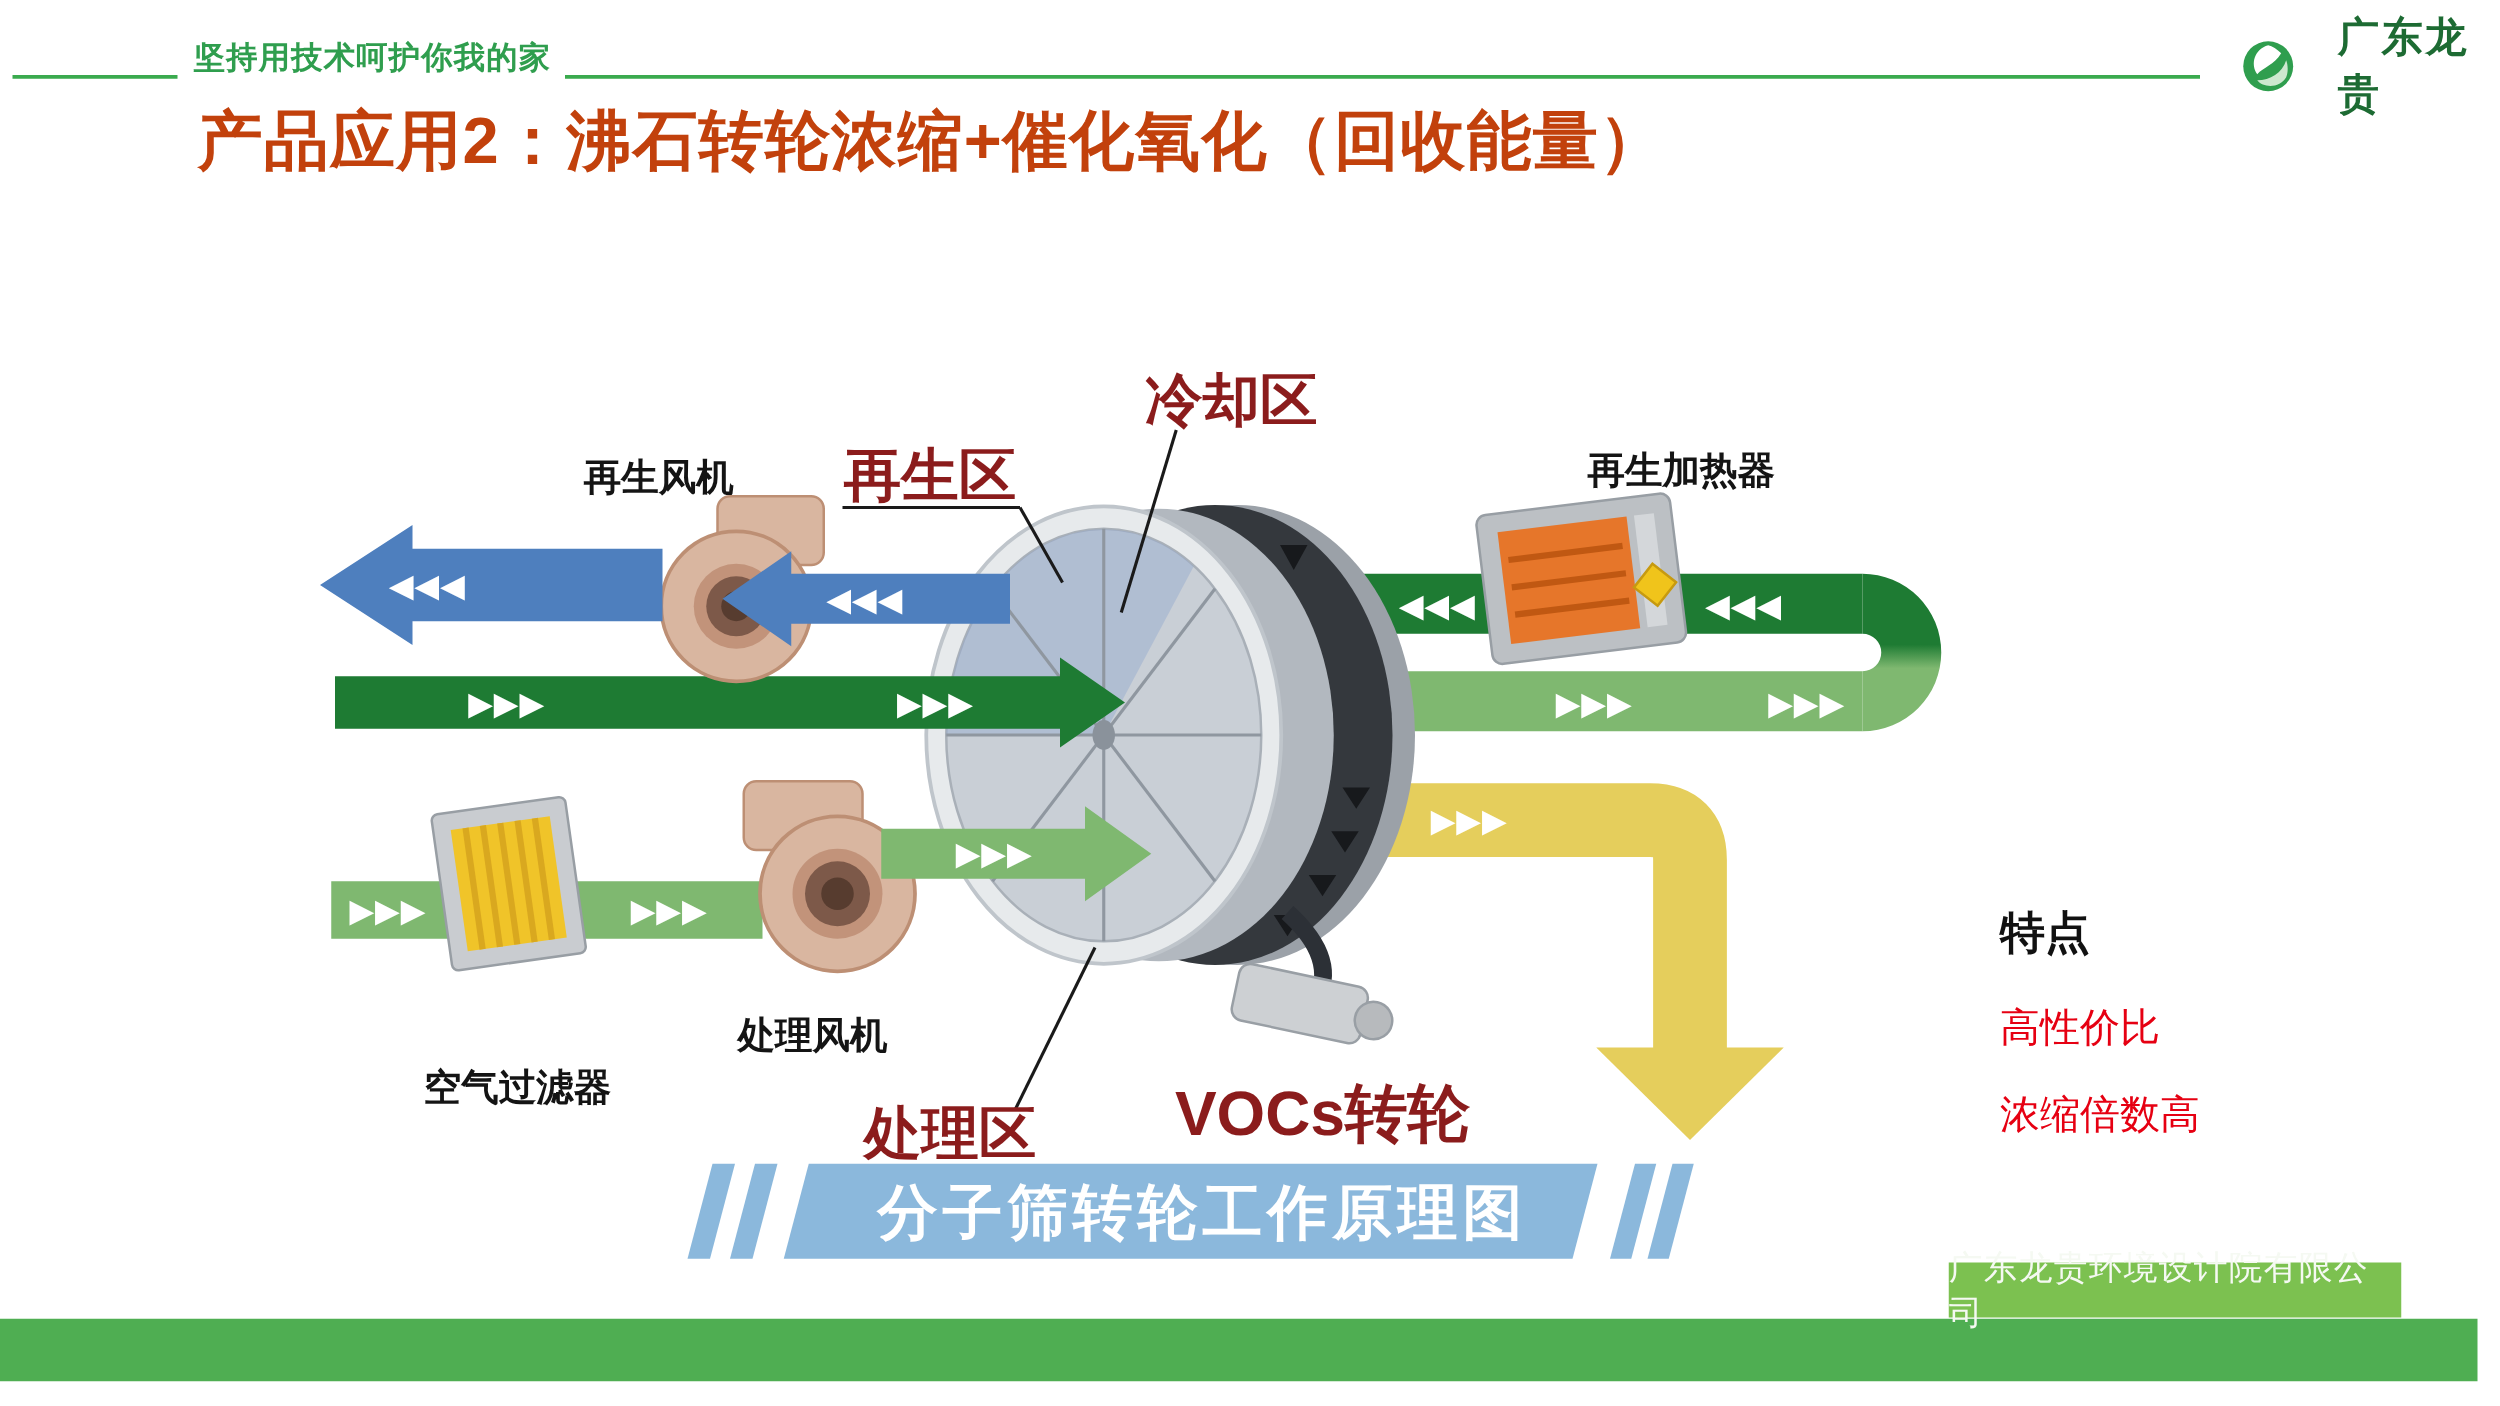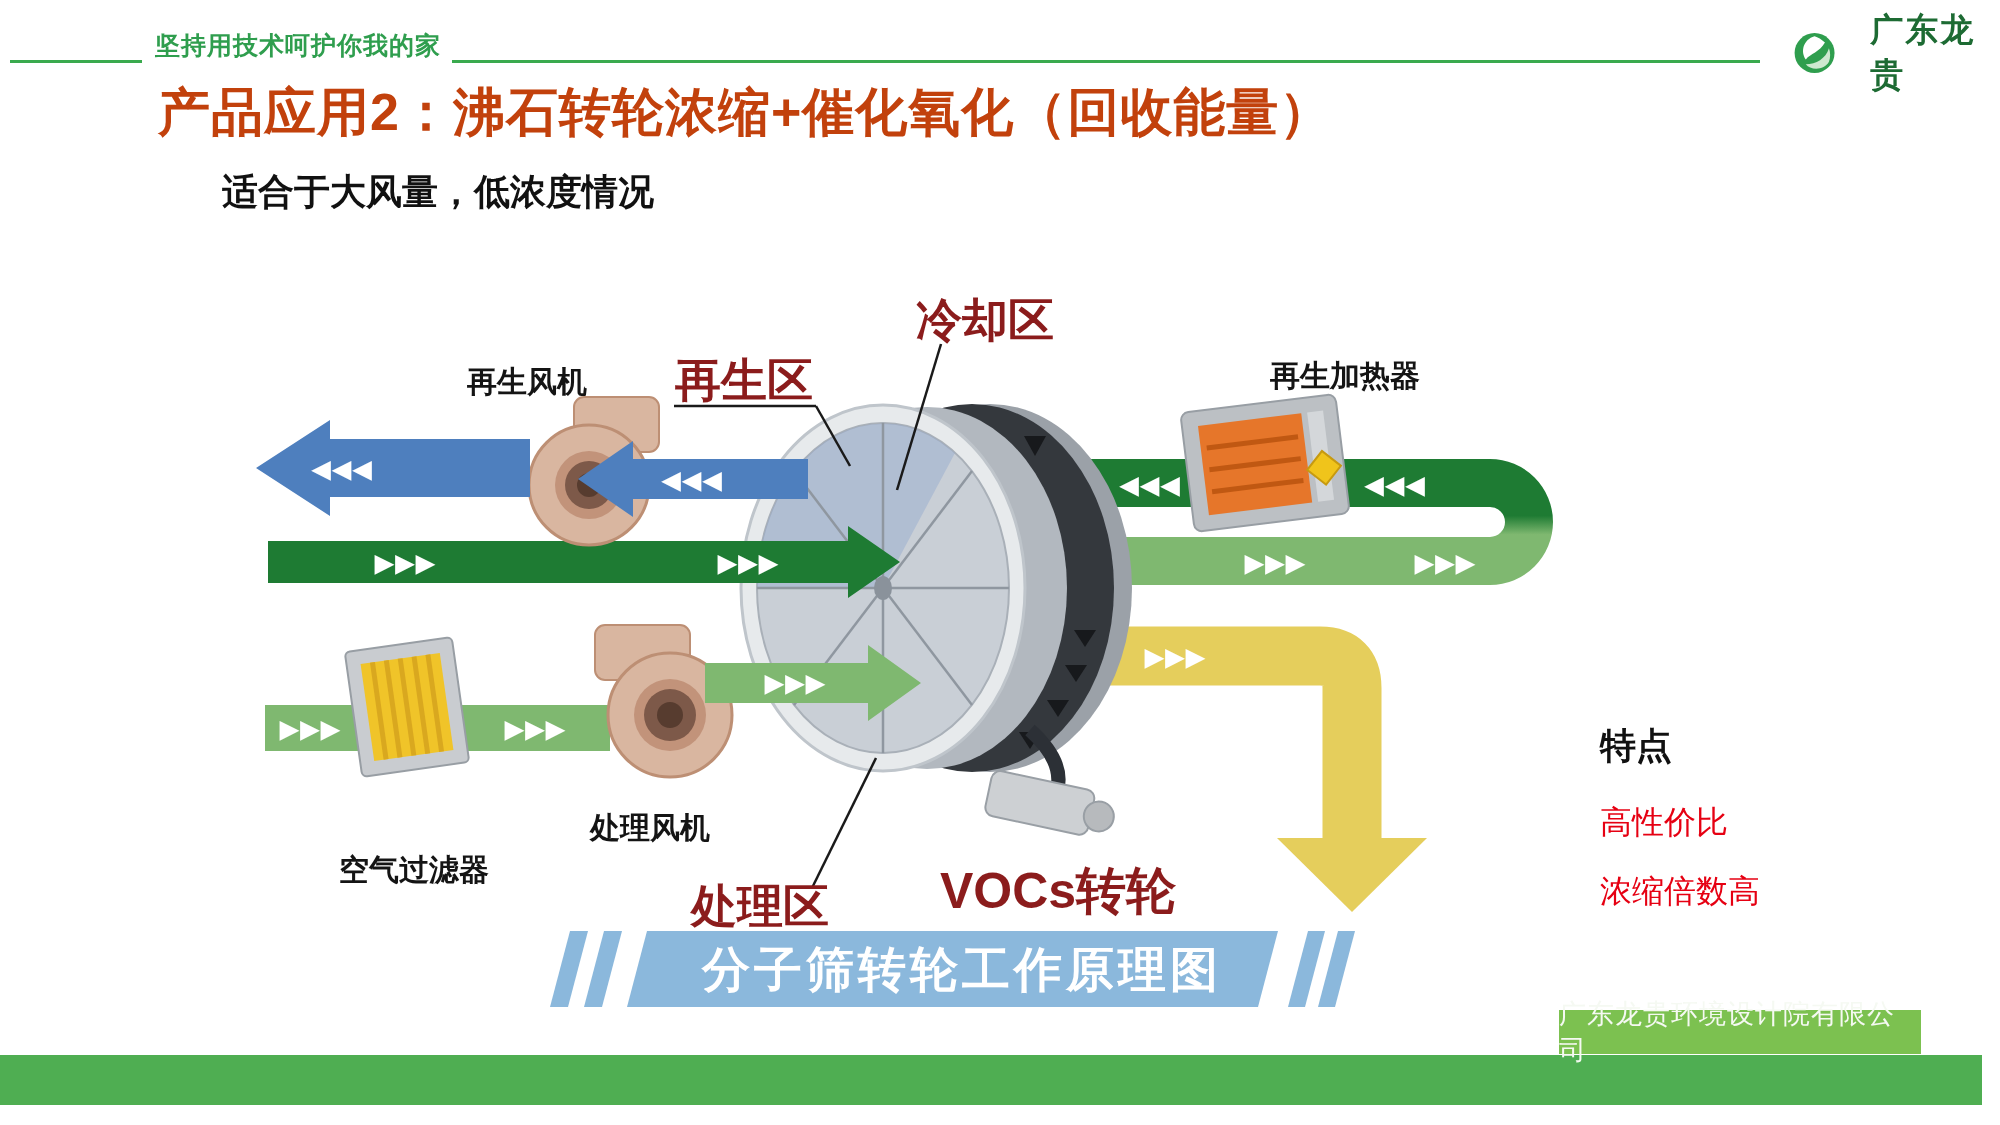--- a/index.html
+++ b/index.html
@@ -46,21 +46,20 @@
   <div class="logo">
     <svg width="54" height="54" viewBox="0 0 54 54">
       <circle cx="27" cy="27" r="25" fill="#2f9e4e"></circle>
       <path d="M 27 6 C 13 10 9 25 16 35 C 22 28 33 26 40 14 C 36 10 31 7 27 6 Z" fill="#ffffff"></path>
       <path d="M 45 21 C 41 34 29 41 16 41 C 22 49 39 49 45 38 C 47 33 47 26 45 21 Z" fill="#cde8cf"></path>
     </svg>
     <span class="logo-name">广东龙贵</span>
   </div>
 
   <div class="title">产品应用2：沸石转轮浓缩+催化氧化（回收能量）</div>
-  <div class="subtitle">适合于大风量，低浓度情况</div>
 
   <svg class="diagram" viewBox="0 0 1420 800" width="1420" height="800">
     <defs>
       <linearGradient id="bendGrad" x1="0" y1="0" x2="0" y2="1">
         <stop offset="0.45" stop-color="#1e7b33"></stop>
         <stop offset="0.6" stop-color="#7fb870"></stop>
       </linearGradient>
     </defs>
 
     <g>

